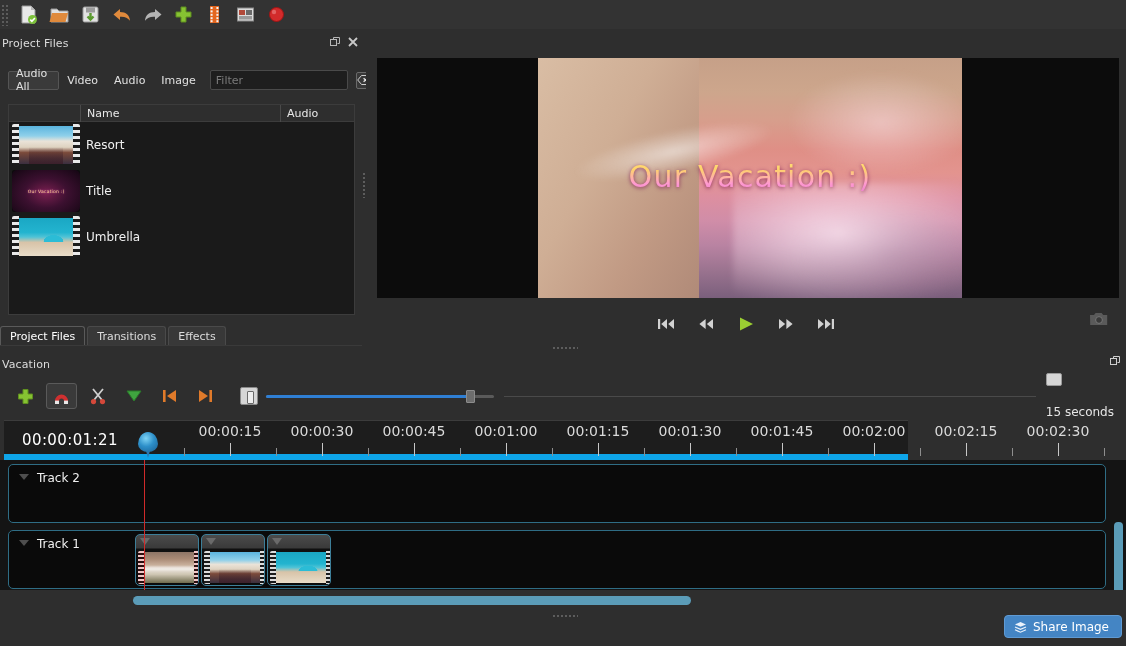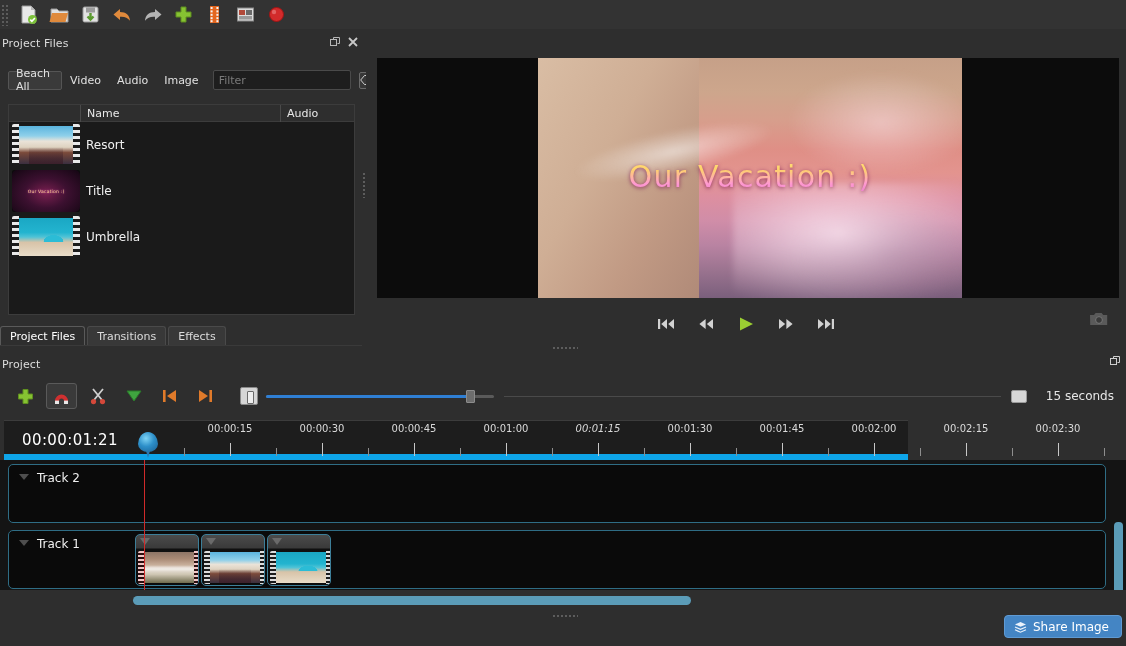--- a/index.html
+++ b/index.html
@@ -250,34 +250,34 @@
     border: 1px solid #6a6a6a; border-radius: 1px; background:#eee;
   }
   .slider-wrap { width: 228px; height: 20px; position: relative; cursor: pointer; }
   .slider-track-full {
     position: absolute; left: 0; right: 0; top: 9px; height: 3px; background: #5a5a5a; border-radius: 2px;
   }
   .slider-fill { position: absolute; left: 0; top: 9px; width: 205px; height: 3px; background: #2f7fd4; border-radius: 2px; }
   .slider-handle { position: absolute; left: 200px; top: 4px; width: 9px; height: 13px; background: #6d6d6d; border: 1px solid #8c8c8c; border-radius: 1px;}
   .line-rest { flex: 1; height: 1px; background: #4a4a4a; margin: 0 10px; }
   .seconds-box {
-    display: flex; align-items: flex-end; gap: 19px; margin-right: 12px;
+    display: flex; align-items: flex-start; gap: 19px; margin-right: 12px; flex-direction: column;
   }
   .sec-icon { width: 16px; height: 13px; background: #d6d6d6; border-radius: 2px; border: 1px solid #9a9a9a; }
   .sec-label { font-size: 12px; color: #e6e6e6; }
 
   .ruler {
     position: absolute; left: 4px; top: 48px; width: 904px; height: 40px;
     background: #1d1d1d; border-top: 1px solid #3c3c3c; border-bottom: 6px solid #0ea5e9;
   }
   .timecode {
     position: absolute; left: 18px; top: 10px;
     font-size: 15px; color: #ffffff; letter-spacing: .4px;
   }
-  .tick-label { position: absolute; top: 2px; font-size: 10px; color: #dadada; transform: translateX(-50%); }
+  .tick-label { position: absolute; top: 2px; font-size: 14px; color: #dadada; transform: translateX(-50%); }
   .tick-major { position: absolute; top: 22px; width: 1px; height: 13px; background: #c8c8c8; }
   .tick-minor { position: absolute; top: 27px; width: 1px; height: 8px; background: #8e8e8e; }
 
   .tracks-area {
     position: absolute; left: 0; top: 88px; width: 1126px; height: 130px;
     background: #141414; overflow: hidden;
   }
   .track {
     position: absolute; left: 8px; width: 1098px; height: 59px;
     background: #0a0a0a; border: 1px solid #2f6d85; border-radius: 5px;
@@ -481,21 +481,21 @@
       <span class="pbtn">
         <svg width="10" height="10" viewBox="0 0 10 10">
             <path d="M1 1 L9 9 M9 1 L1 9" stroke="#e4e4e4" stroke-width="1.8"></path>
           </svg>
       </span>
     </div>
   </div>
 
   <div class="project-panel">
     <div class="filter-row">
-      <div class="filter-btn active">Beach All</div>
+      <div class="filter-btn active">Audio All</div>
       <div class="filter-btn">Video</div>
       <div class="filter-btn">Audio</div>
       <div class="filter-btn">Image</div>
       <input class="filter-input" type="text" placeholder="Filter" style="">
       <div class="clear-btn">
         <svg width="14" height="10" viewBox="0 0 14 10">
           <path d="M4.5 0.5 H13.5 V9.5 H4.5 L0.7 5 Z" fill="none" stroke="#cfcfcf"></path>
           <path d="M6.6 3.2 L10.4 6.8 M10.4 3.2 L6.6 6.8" stroke="#e4e4e4" stroke-width="1.2"></path>
         </svg>
       </div>
@@ -612,21 +612,21 @@
         </svg>
       </span>
     </div>
   </div>
 
   <div class="splitter-h" style="left:520px; top:344px; width:90px;">
     <div class="dots-h"></div>
   </div>
 
   <div class="panel-title" style="left:0; top:355px; width:1126px;">
-    <span class="ptxt">Project</span>
+    <span class="ptxt">Vacation</span>
     <span class="timeline-float-btn">
       <svg width="10" height="10" viewBox="0 0 10 10">
           <rect x="0.5" y="2.5" width="6" height="6" fill="none" stroke="#cfcfcf"></rect>
           <path d="M3.5 2.5 v-2 h6 v6 h-2" fill="none" stroke="#cfcfcf"></path>
         </svg>
     </span>
   </div>
 
   <div class="timeline-panel">
 
@@ -696,21 +696,21 @@
       </div>
     </div>
 
     <div class="ruler">
       <div class="timecode">00:00:01:21</div>
 
       <div class="tick-label" style="left:226px;">00:00:15</div>
       <div class="tick-label" style="left:318px;">00:00:30</div>
       <div class="tick-label" style="left:410px;">00:00:45</div>
       <div class="tick-label" style="left:502px;">00:01:00</div>
-      <div class="tick-label" style="left:594px;font-style:italic;">00:01:15</div>
+      <div class="tick-label" style="left:594px;">00:01:15</div>
       <div class="tick-label" style="left:686px;">00:01:30</div>
       <div class="tick-label" style="left:778px;">00:01:45</div>
       <div class="tick-label" style="left:870px;">00:02:00</div>
       <div class="tick-label" style="left:962px;">00:02:15</div>
       <div class="tick-label" style="left:1054px;">00:02:30</div>
 
       <div class="tick-major" style="left:226px;"></div>
       <div class="tick-major" style="left:318px;"></div>
       <div class="tick-major" style="left:410px;"></div>
       <div class="tick-major" style="left:502px;"></div>

